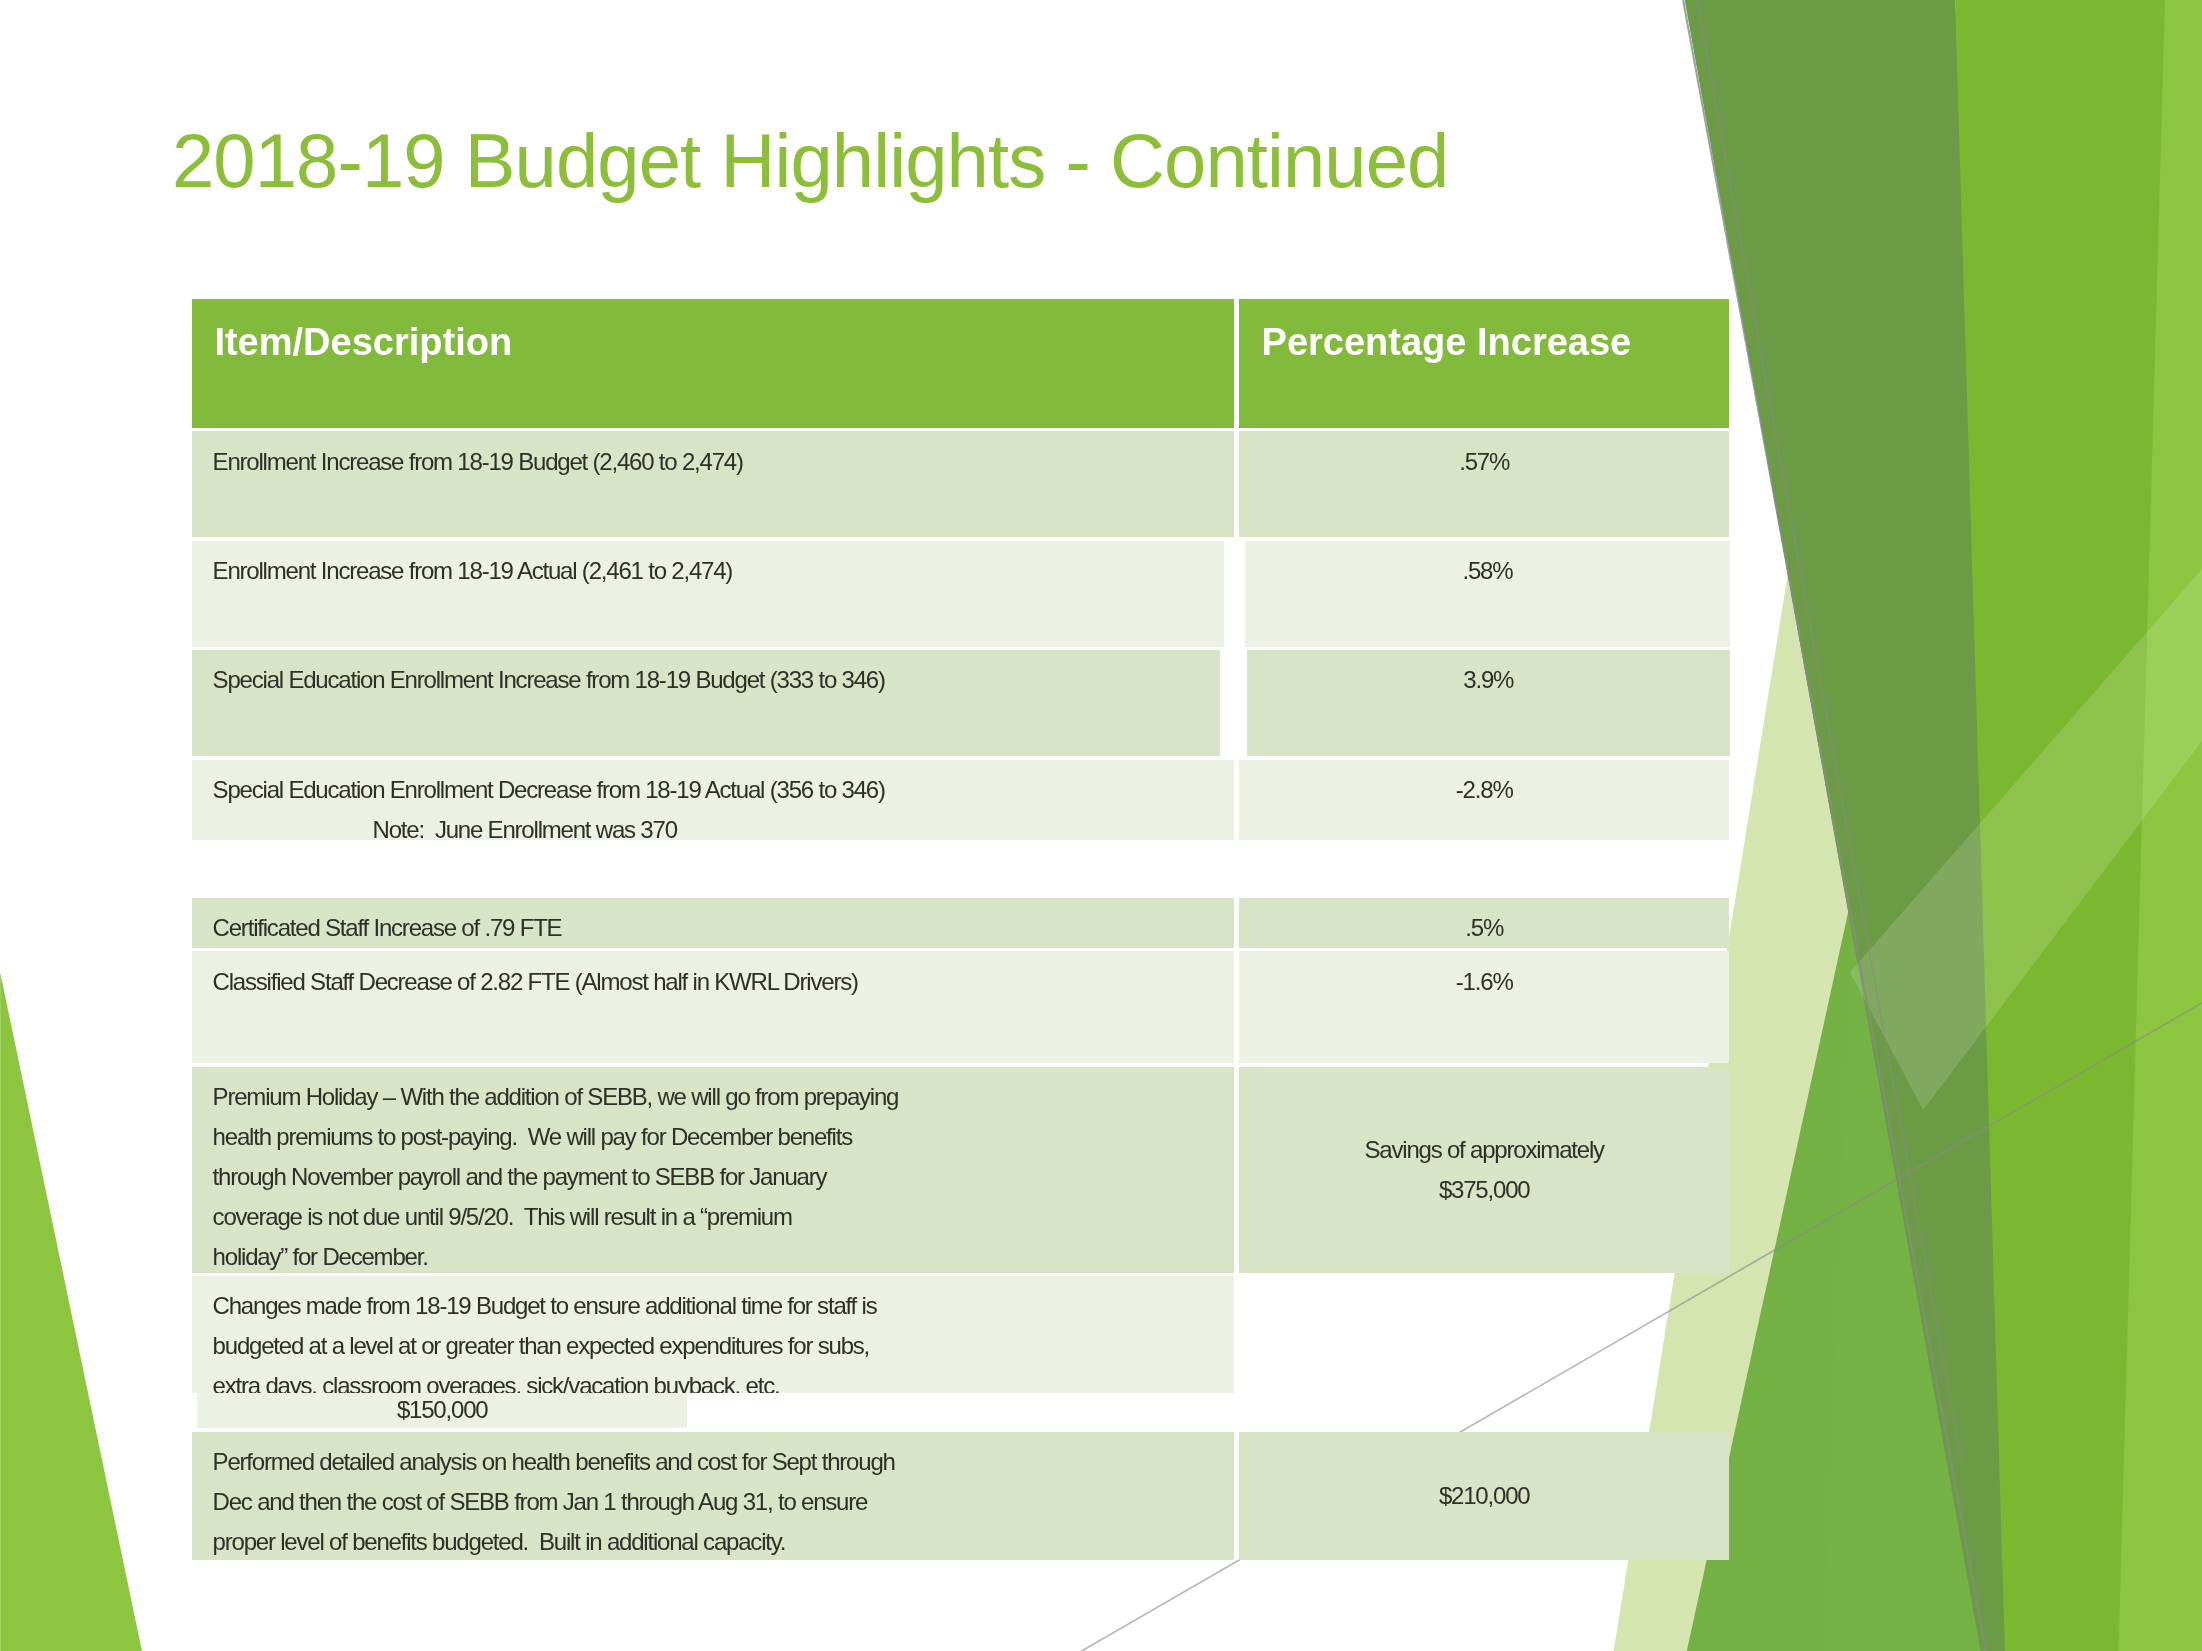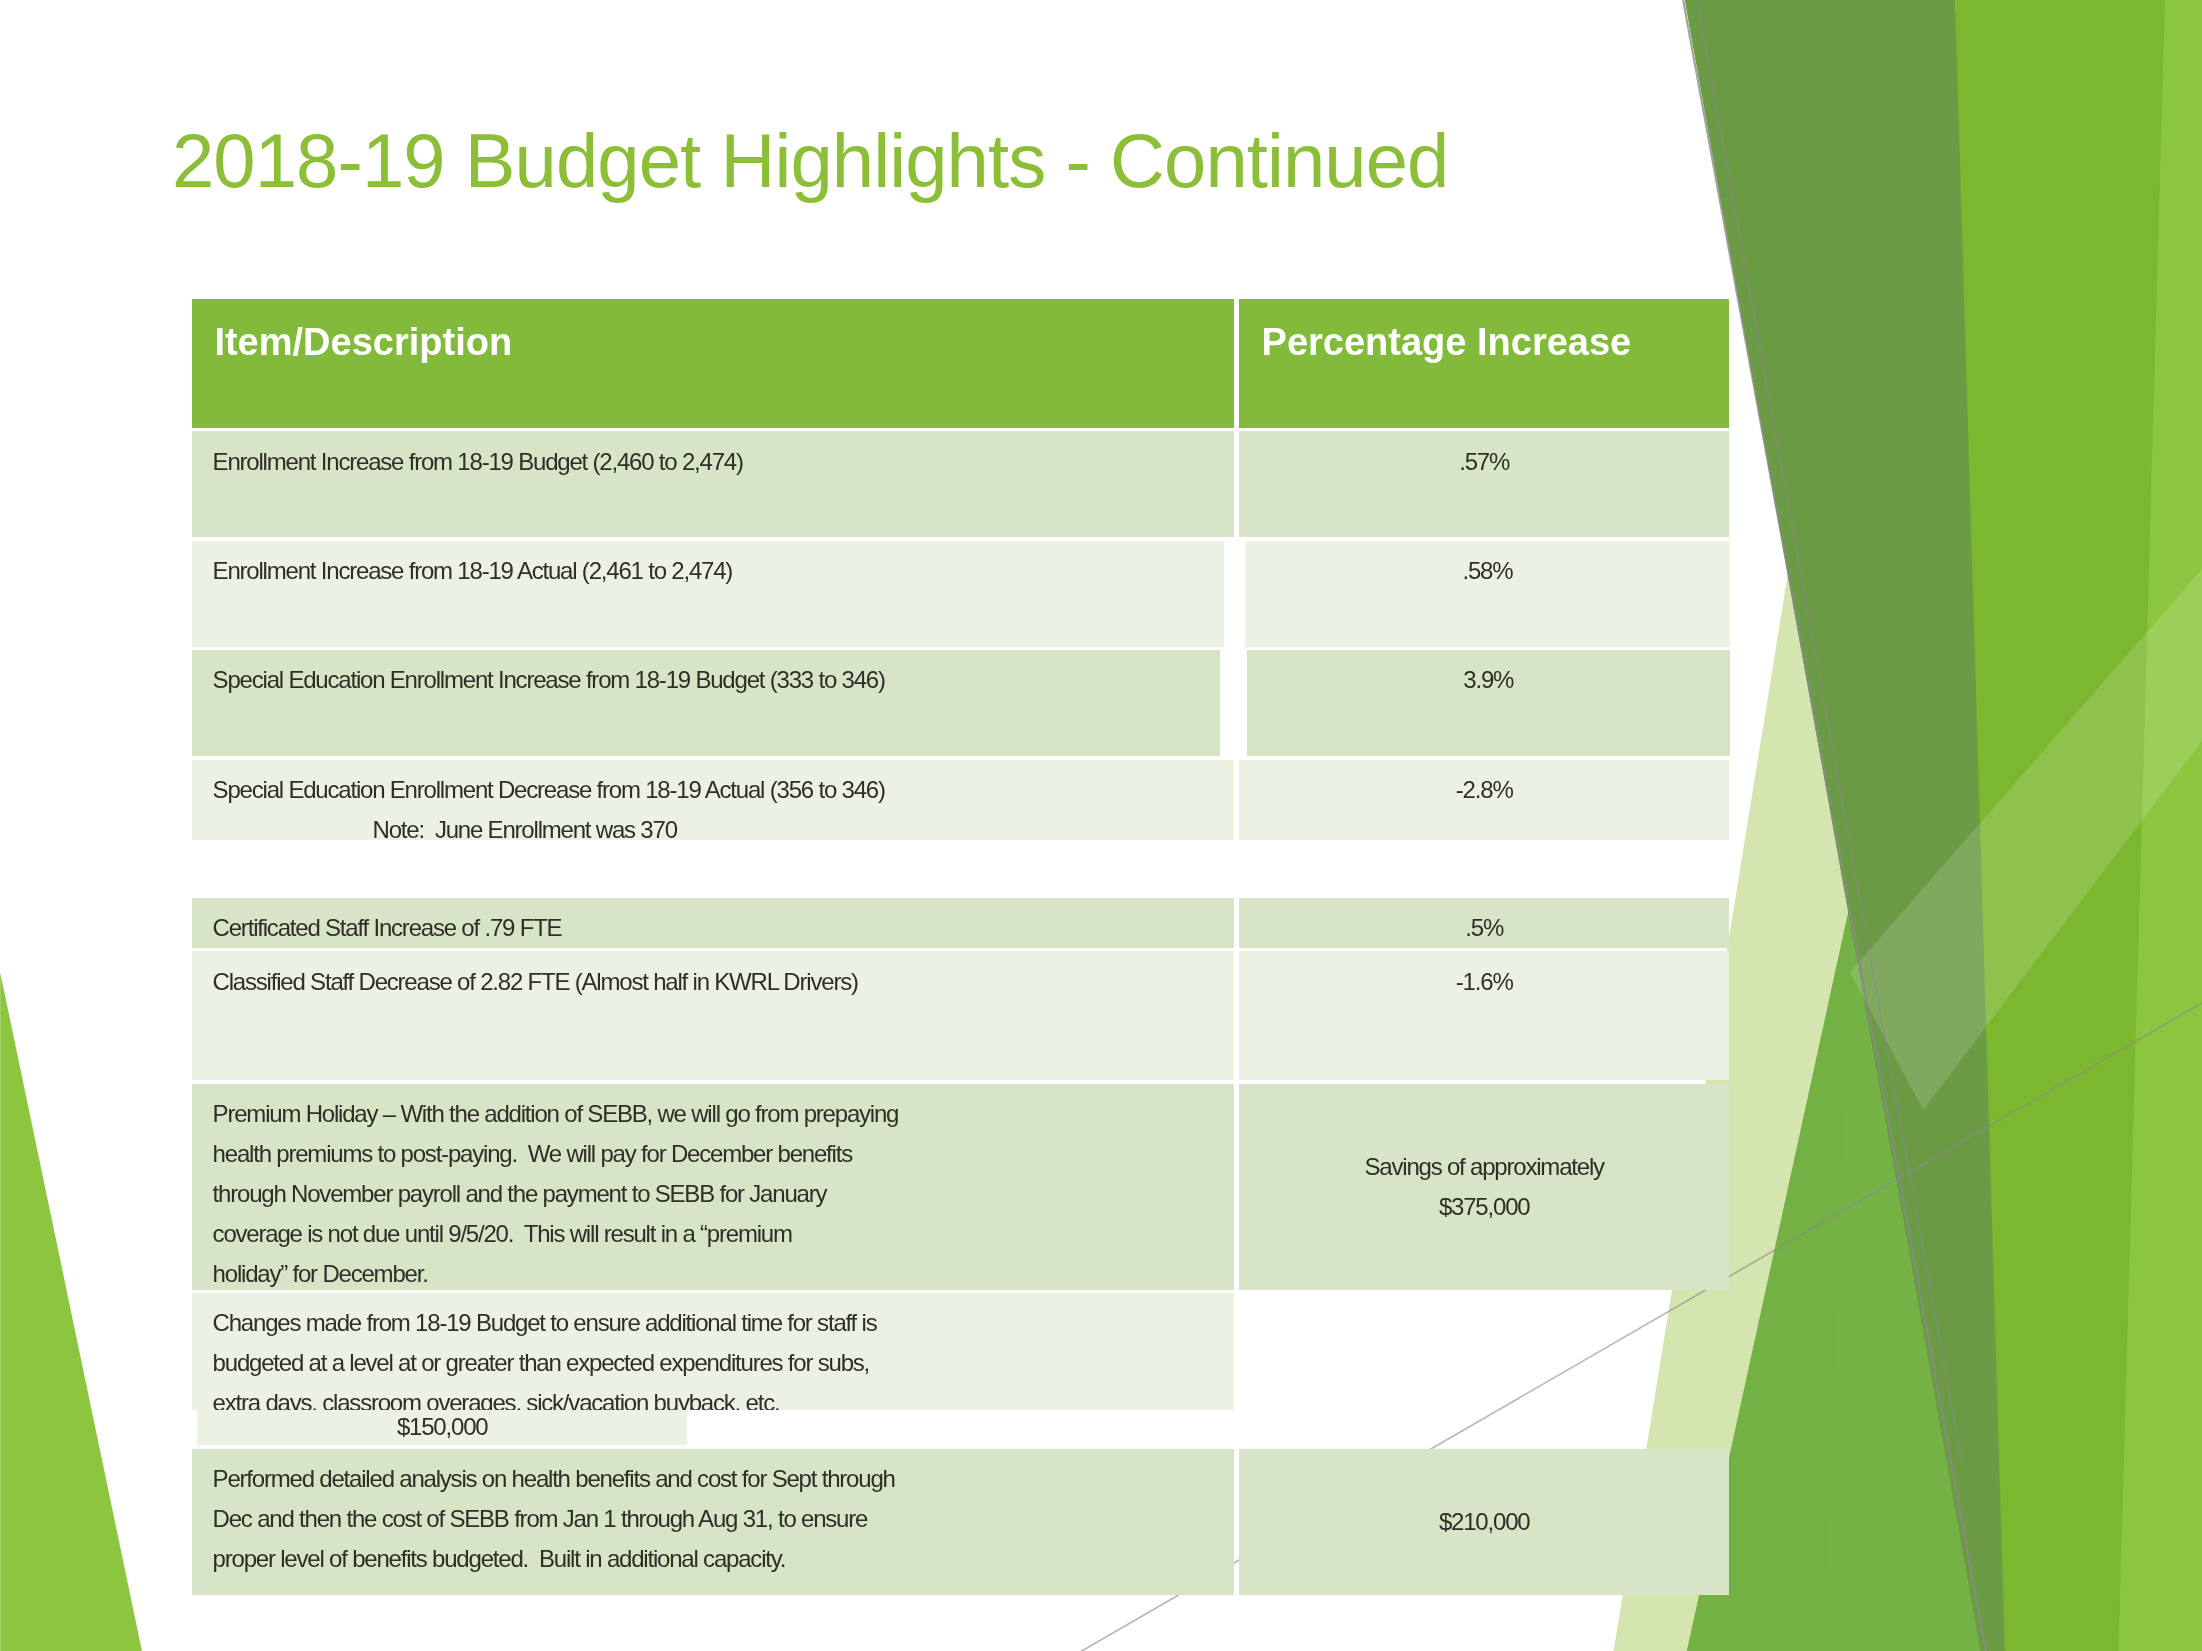--- a/index.html
+++ b/index.html
@@ -106,21 +106,21 @@
 
   <div class="t-row dark" style="height: 105px; align-items: flex-end;">
     <div class="c-item">
           <div class="line">Certificated Staff Increase of .79 FTE</div>
         </div>
     <div class="c-val">
           <div class="line">.5%</div>
         </div>
   </div>
 
-  <div class="t-row light" style="height: 129px;">
+  <div class="t-row light" style="height: 112px;">
     <div class="c-item">
           <div class="line">Classified Staff Decrease of 2.82 FTE (Almost half in KWRL Drivers)</div>
         </div>
     <div class="c-val">
           <div class="line">-1.6%</div>
         </div>
   </div>
 
   <div class="t-row dark" style="height: 206px;">
     <div class="c-item">
@@ -140,21 +140,21 @@
     <div class="c-item">
           <div class="line">Changes made from 18-19 Budget to ensure additional time for staff is</div>
           <div class="line">budgeted at a level at or greater than expected expenditures for subs,</div>
           <div class="line">extra days, classroom overages, sick/vacation buyback, etc.</div>
         </div>
     <div class="c-val middle">
           <div class="line">$150,000</div>
         </div>
   </div>
 
-  <div class="t-row dark" style="height: 146px;">
+  <div class="t-row dark" style="height: 128px;">
     <div class="c-item">
           <div class="line">Performed detailed analysis on health benefits and cost for Sept through</div>
           <div class="line">Dec and then the cost of SEBB from Jan 1 through Aug 31, to ensure</div>
           <div class="line">proper level of benefits budgeted.  Built in additional capacity.</div>
         </div>
     <div class="c-val middle">
           <div class="line">$210,000</div>
         </div>
   </div>
 </div>

